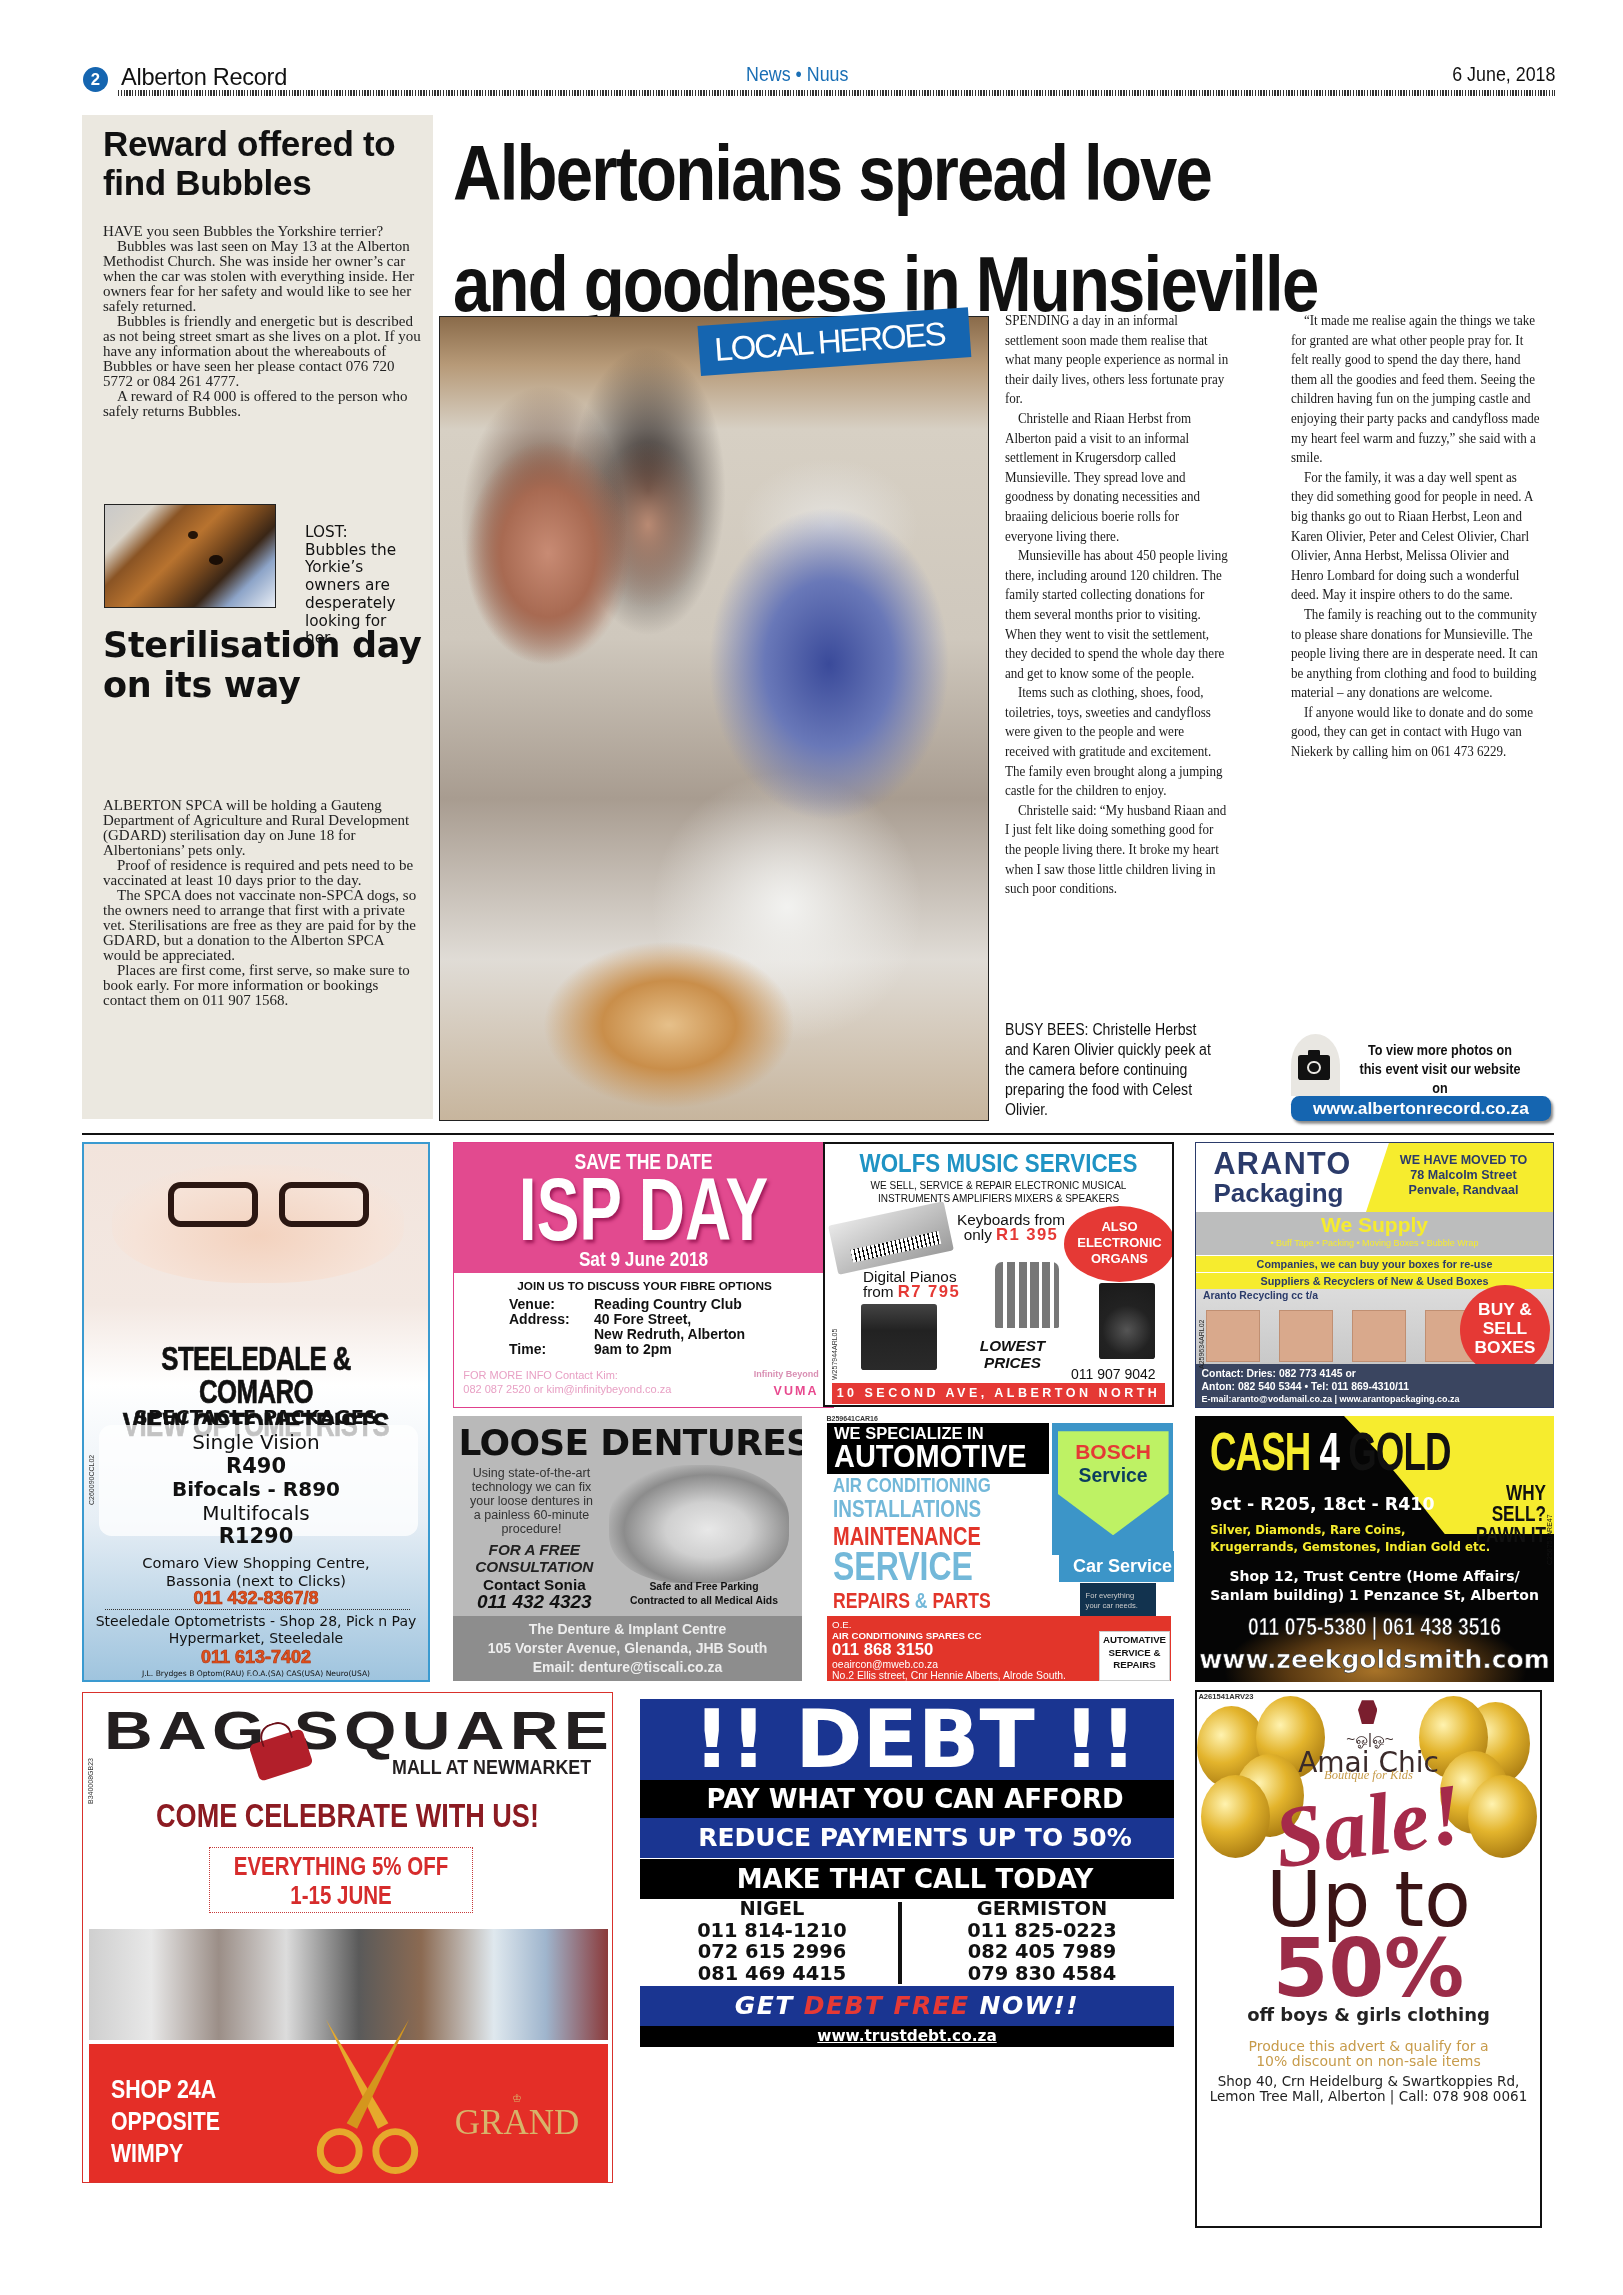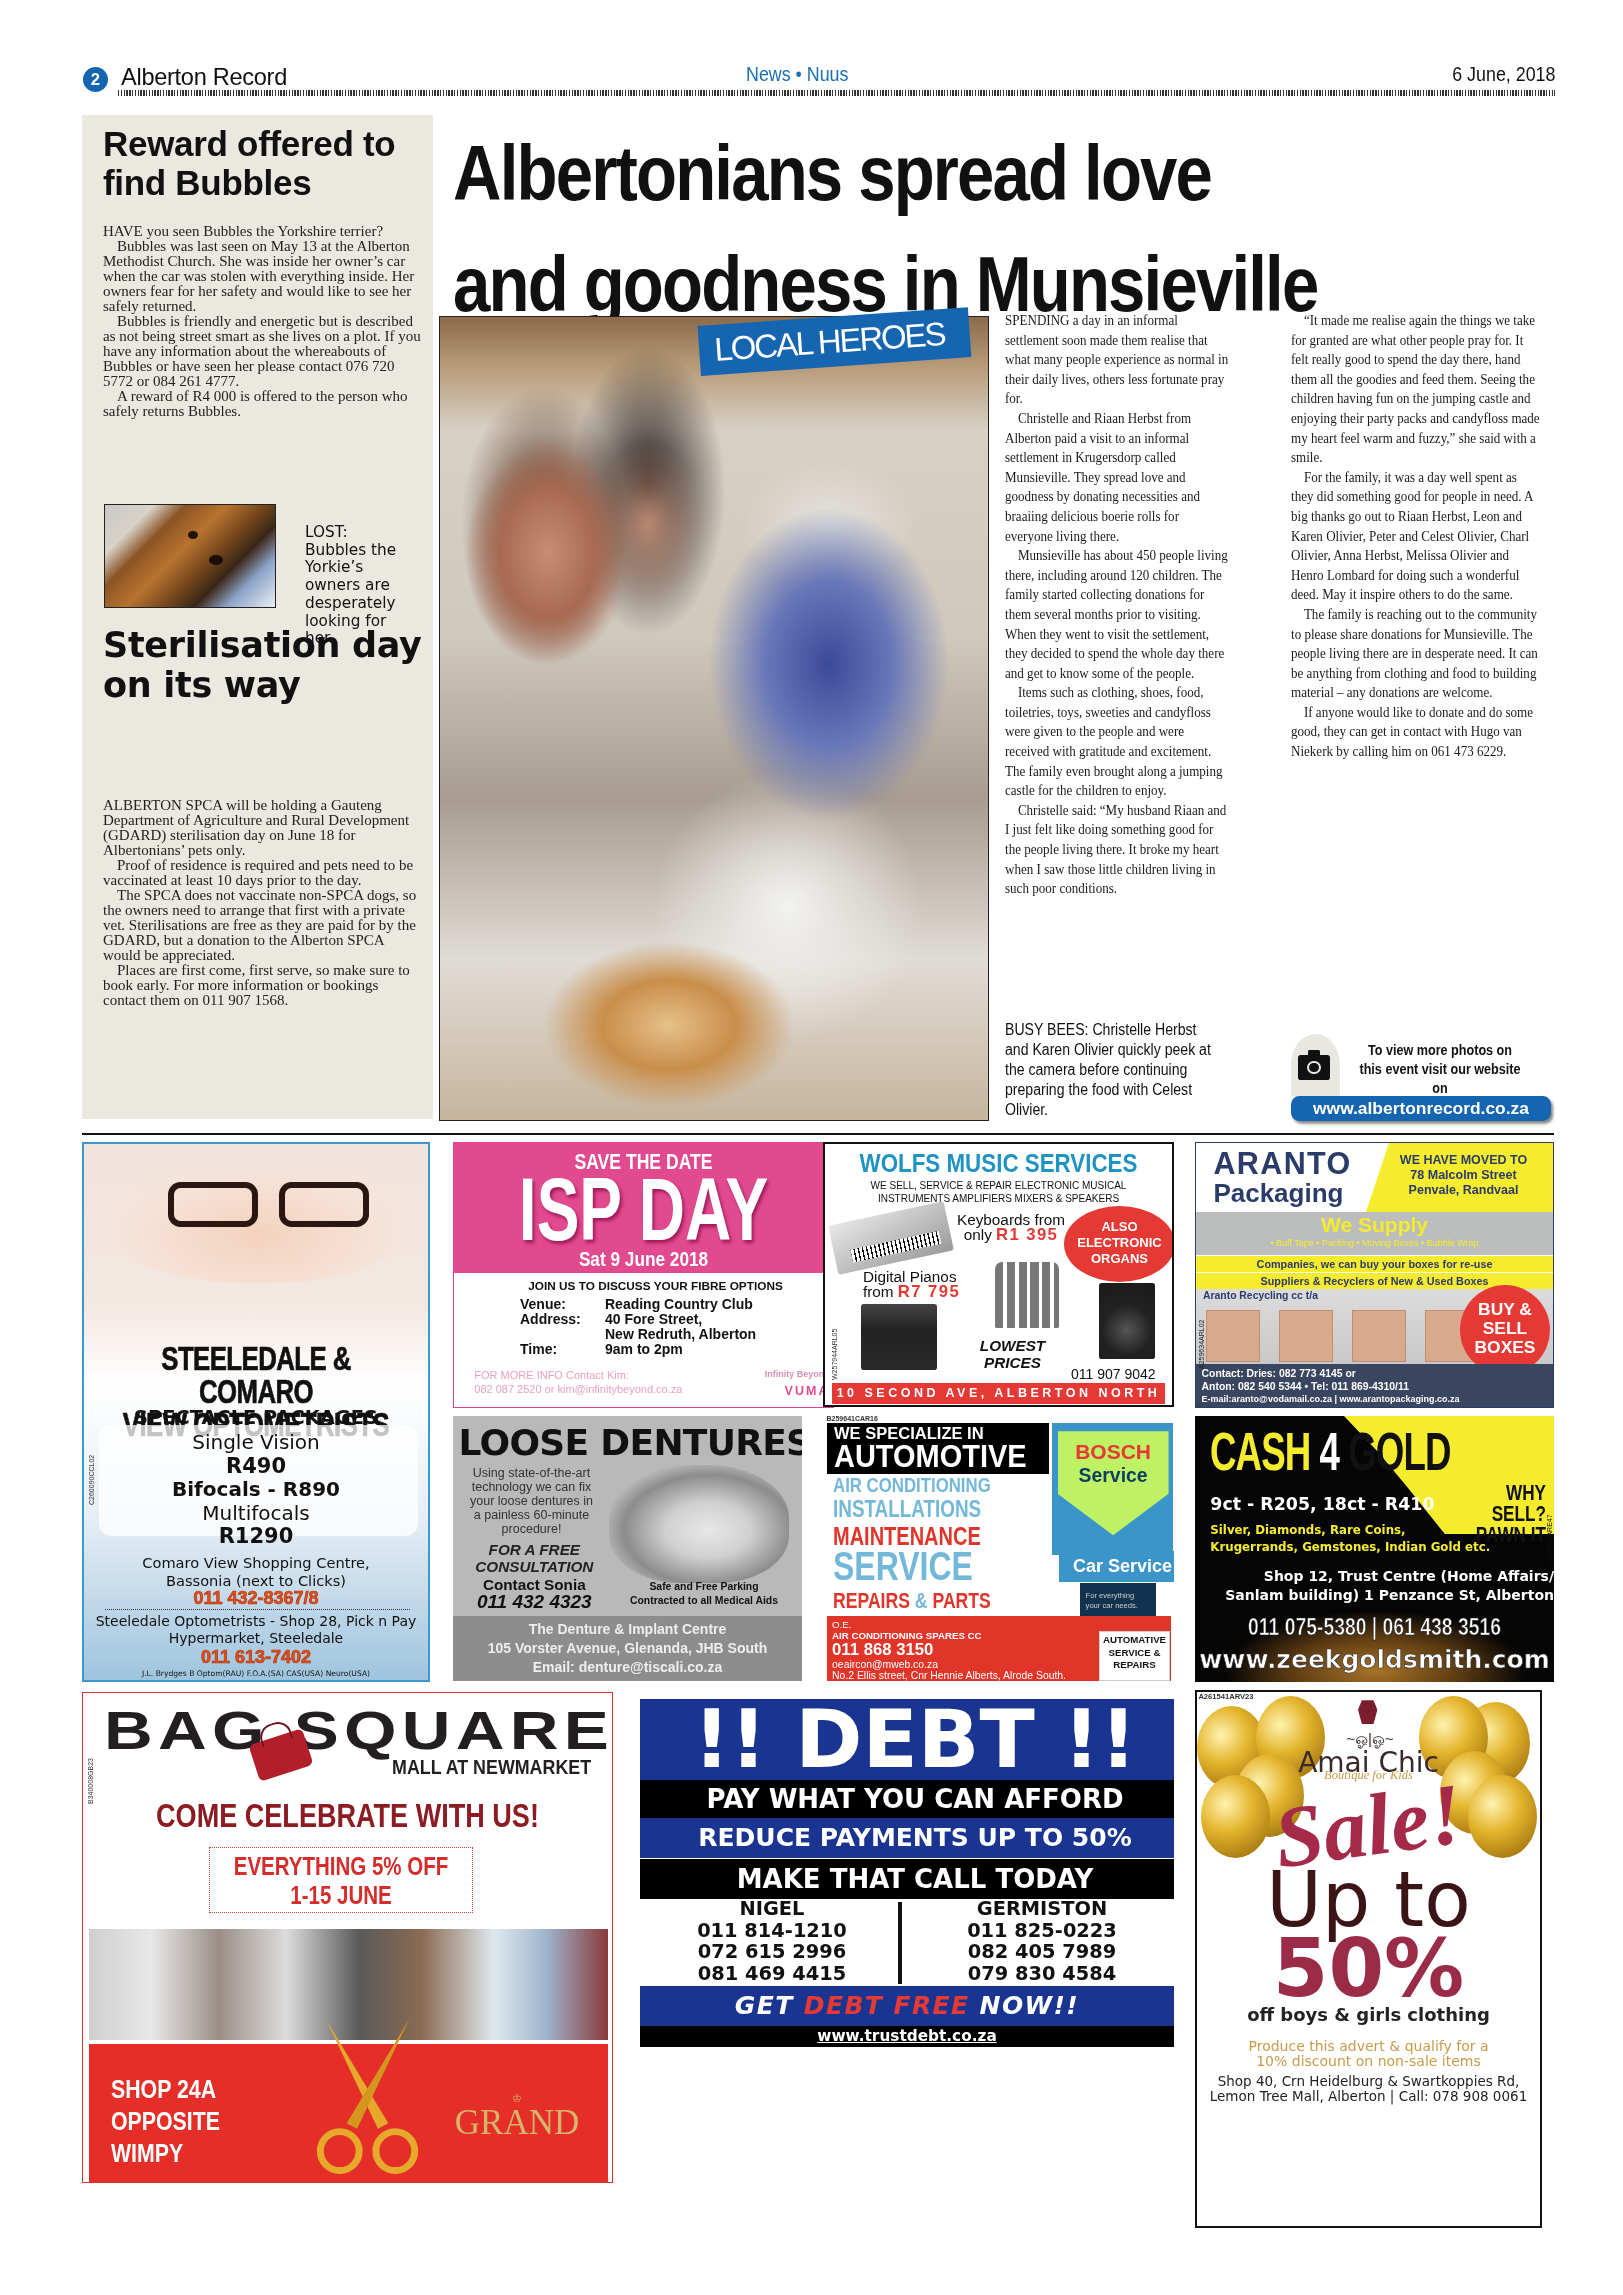--- a/index.html
+++ b/index.html
@@ -69,21 +69,21 @@
   .opto-packages { position: absolute; left: 15.3px; top: 281px; width: 319px; height: 111px; background: rgba(255,255,255,0.75); border-radius: 12.5px; }
   .opto-line { position: absolute; left: 0; width: 100%; color: #111; }
   .opto-phone { color: #e2511c; font-weight: bold; -webkit-text-stroke: 0.7px #b03510; }
 
   
   .ad-isp { left: 453px; top: 1142px; width: 381px; height: 266px; border: 1.4px solid #e0408c; overflow: hidden; }
   .isp-top { position: absolute; left: 0; top: 0; width: 100%; height: 130px; background: #e24a8f; color: #fff; text-align: center; }
   .isp-save { position: absolute; top: 5.6px; left: 0; width: 100%; font-size: 22px; font-weight: bold; transform: scaleX(0.8); }
   .isp-big { position: absolute; top: 25px; left: 0; width: 100%; font-size: 89px; font-weight: bold; line-height: 83px; transform: scaleX(0.72); text-shadow: 2.8px 2.8px 4.2px #a01a58; }
   .isp-date { position: absolute; top: 104px; left: 0; width: 100%; font-size: 21px; font-weight: bold; transform: scaleX(0.82); }
-  .isp-bottom { position: absolute; left: 12px; top: 130px; width: 100%; height: 135px; background: #fff; }
+  .isp-bottom { position: absolute; left: 1px; top: 130px; width: 100%; height: 135px; background: #fff; }
   .isp-join { position: absolute; left: 0; top: 5.6px; width: 100%; text-align: center; font-size: 11.8px; font-weight: bold; }
   .isp-row { position: absolute; left: 54px; font-size: 14px; font-weight: bold; line-height: 14.6px; }
   .isp-val { position: absolute; left: 139px; font-size: 14px; font-weight: bold; line-height: 14.6px; }
   .isp-info { position: absolute; left: 8.3px; font-size: 11px; color: #e8a0c4; }
   .isp-logo { position: absolute; right: 15.3px; font-size: 9px; font-weight: bold; color: #e84a8f; }
 
   
   .ad-dent { left: 453px; top: 1416px; width: 349px; height: 265px; background: #b9b9b9; overflow: hidden; }
   .dent-title { position: absolute; left: 5.6px; top: 5.6px; font-size: 36px; font-weight: bold; color: #111; letter-spacing: -0.7px; white-space: nowrap; }
   .dent-copy { position: absolute; left: 12.5px; top: 50px; width: 132px; text-align: center; font-size: 12.5px; line-height: 14px; color: #333; }
@@ -140,21 +140,21 @@
   .aranto-circle { position: absolute; left: 264px; top: 142px; width: 90px; height: 90px; border-radius: 50%; background: #e53935; color: #fff; text-align: center; font-size: 17.4px; font-weight: bold; line-height: 19px; padding-top: 15.3px; }
   .aranto-foot { position: absolute; left: 0; top: 221px; width: 100%; height: 45px; background: #3a4560; color: #fff; font-size: 10.4px; line-height: 13px; padding: 2.8px 5.6px; font-weight: bold; }
 
   
   .ad-gold { left: 1195px; top: 1416px; width: 359px; height: 266px; background: #050505; overflow: hidden; }
   .gold-yellow { position: absolute; left: 149px; top: 0; width: 210px; height: 118px; background: #f6ec2e; clip-path: polygon(0 0, 100% 0, 100% 100%, 48% 100%, 30% 60%, 16% 30%); }
   .gold-head { position: absolute; left: 15.3px; top: 5.6px; font-size: 54px; font-weight: bold; line-height: 58px; white-space: nowrap; letter-spacing: -1.4px; transform: scaleX(0.68); transform-origin: left top; }
   .gold-why { position: absolute; left: 233px; top: 66px; width: 118px; text-align: right; font-size: 22px; font-weight: bold; line-height: 21px; color: #111; transform: scaleX(0.78); transform-origin: right; }
   .gold-price { position: absolute; left: 15.3px; top: 78px; font-size: 17.4px; font-weight: bold; color: #fff; white-space: nowrap; }
   .gold-items { position: absolute; left: 15.3px; top: 106px; font-size: 11.8px; font-weight: bold; color: #f6ec2e; line-height: 16.7px; white-space: nowrap; }
-  .gold-addr { position: absolute; left: 0; top: 151px; width: 100%; text-align: right; font-size: 14px; font-weight: bold; color: #fff; line-height: 19px; }
+  .gold-addr { position: absolute; left: 0; top: 151px; width: 100%; text-align: center; font-size: 14px; font-weight: bold; color: #fff; line-height: 19px; }
   .gold-glow { position: absolute; left: 28px; top: 194px; width: 305px; height: 76px; background: radial-gradient(ellipse at 50% 80%, #a87328 0%, #5b3a12 40%, transparent 70%); }
   .gold-phones { position: absolute; left: 0; top: 198px; width: 100%; text-align: center; font-size: 23.6px; font-weight: bold; color: #fff; white-space: nowrap; transform: scaleX(0.82); -webkit-text-stroke: 0.7px #222; }
   .gold-url { position: absolute; left: 0; top: 229px; width: 100%; text-align: center; font-size: 25px; font-weight: bold; color: #fff; white-space: nowrap; -webkit-text-stroke: 0.7px #333; }
 
   
   .ad-bag { left: 82px; top: 1692px; width: 531px; height: 491px; border: 1.4px solid #d9312c; background: #fff; overflow: hidden; }
   .bag-logo { position: absolute; left: 21px; top: 5.6px; font-size: 54px; font-weight: bold; color: #231f20; letter-spacing: 4.2px; transform: scaleX(1.25); transform-origin: left top; white-space: nowrap; }
   .bag-handbag { position: absolute; left: 170px; top: 43px; width: 56px; height: 38px; background: #b21f2a; border-radius: 5.6px; transform: rotate(-18deg); }
   .bag-handbag::before { content: ""; position: absolute; left: 12.5px; top: -14px; width: 28px; height: 18px; border: 2.8px solid #6d111a; border-bottom: none; border-radius: 14px 14px 0 0; }
   .bag-mall { position: absolute; right: 21px; top: 62px; font-size: 21px; font-weight: bold; color: #231f20; white-space: nowrap; transform: scaleX(0.85); transform-origin: right; }

